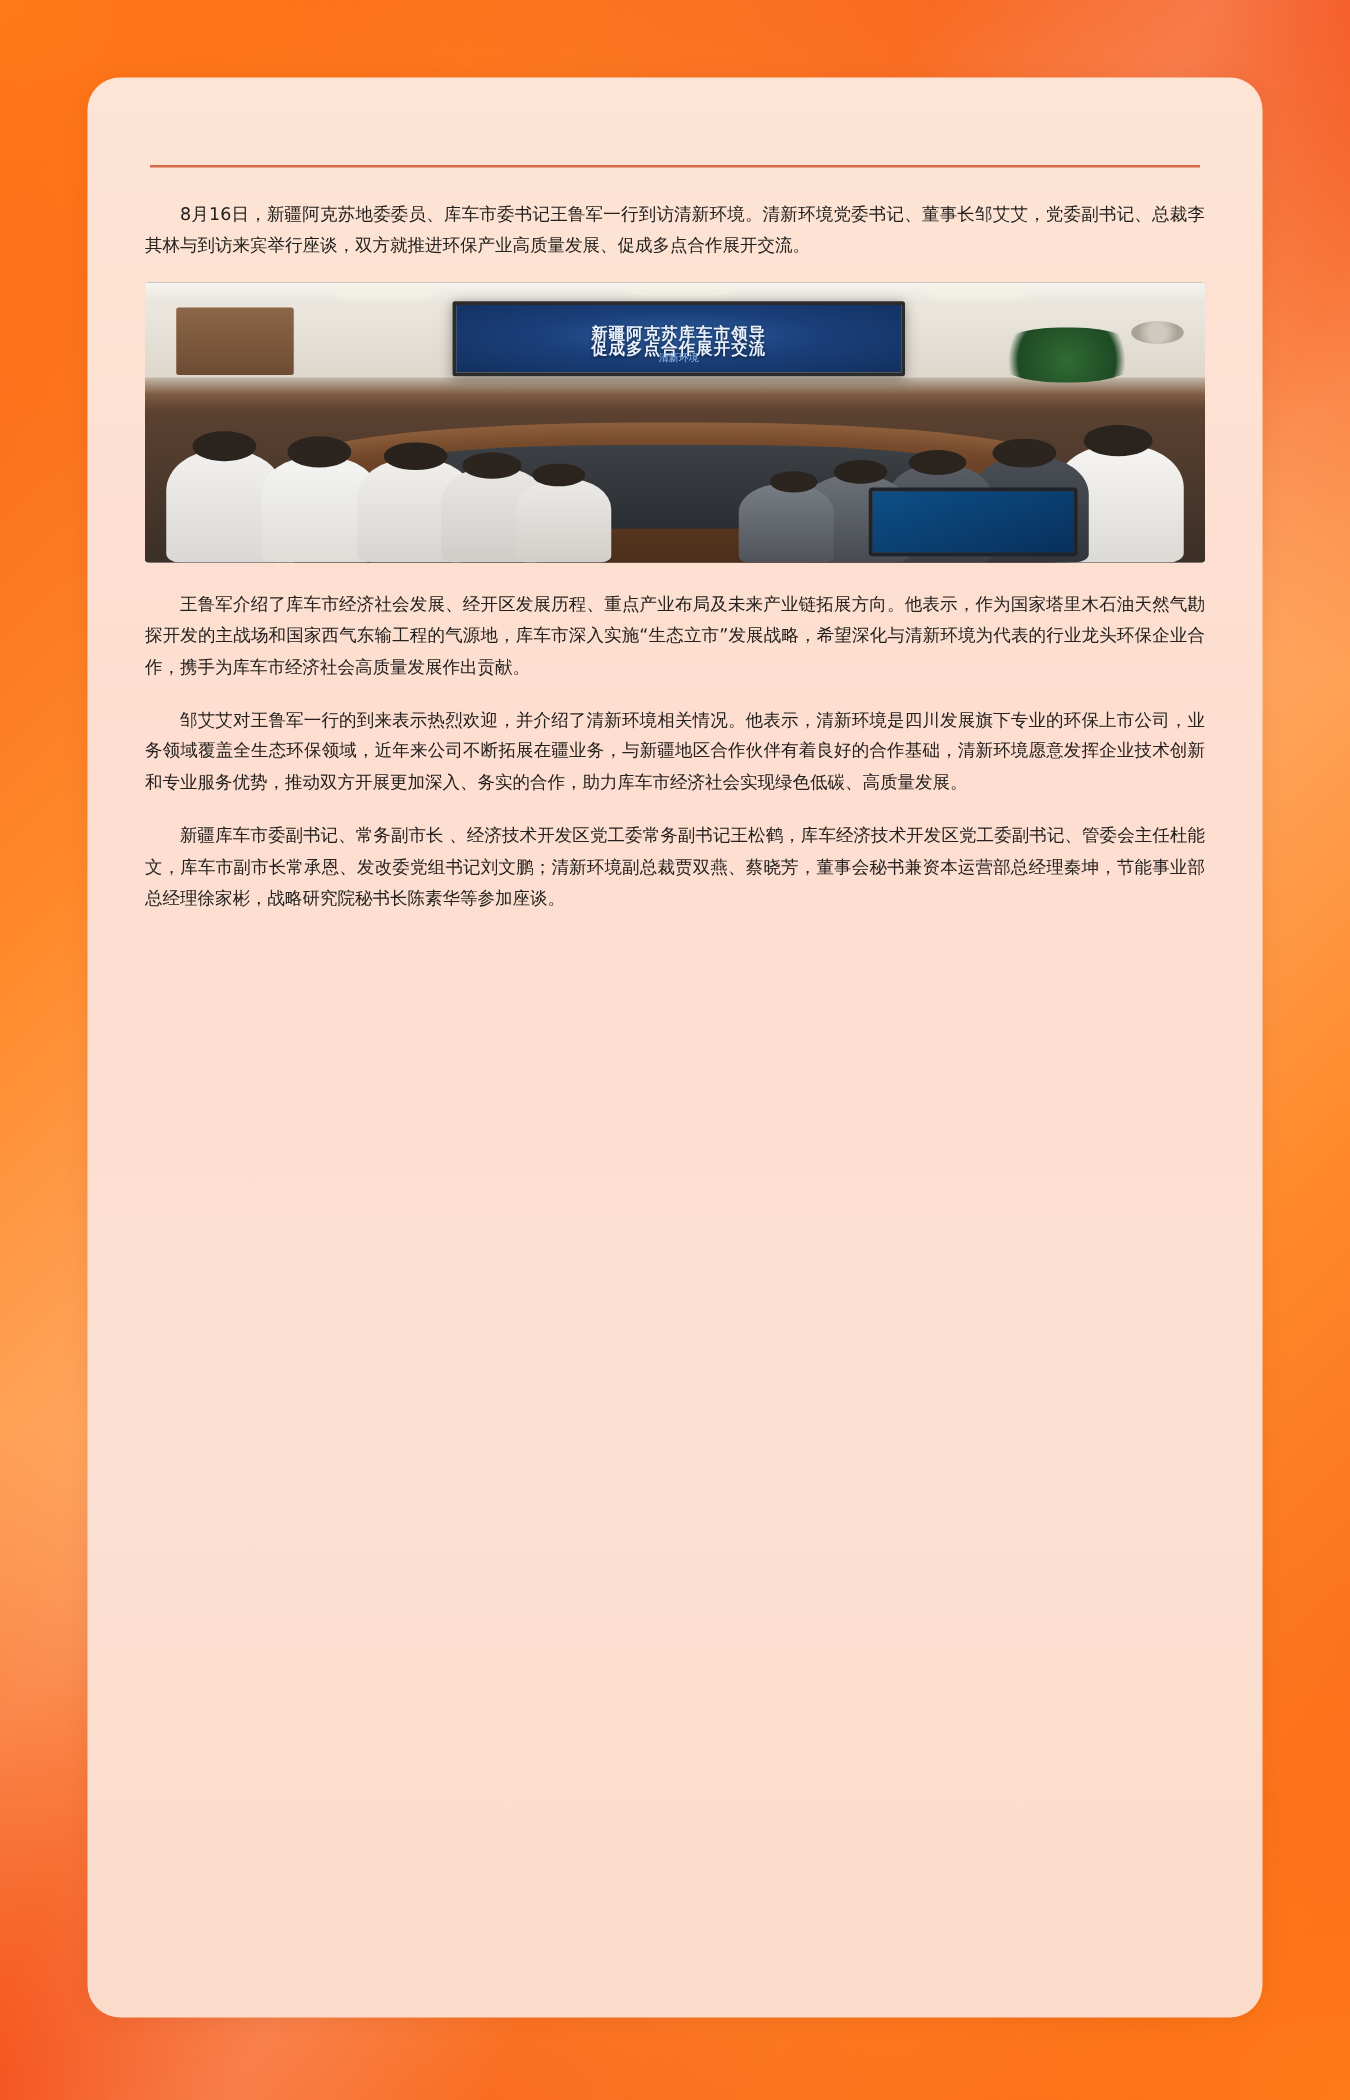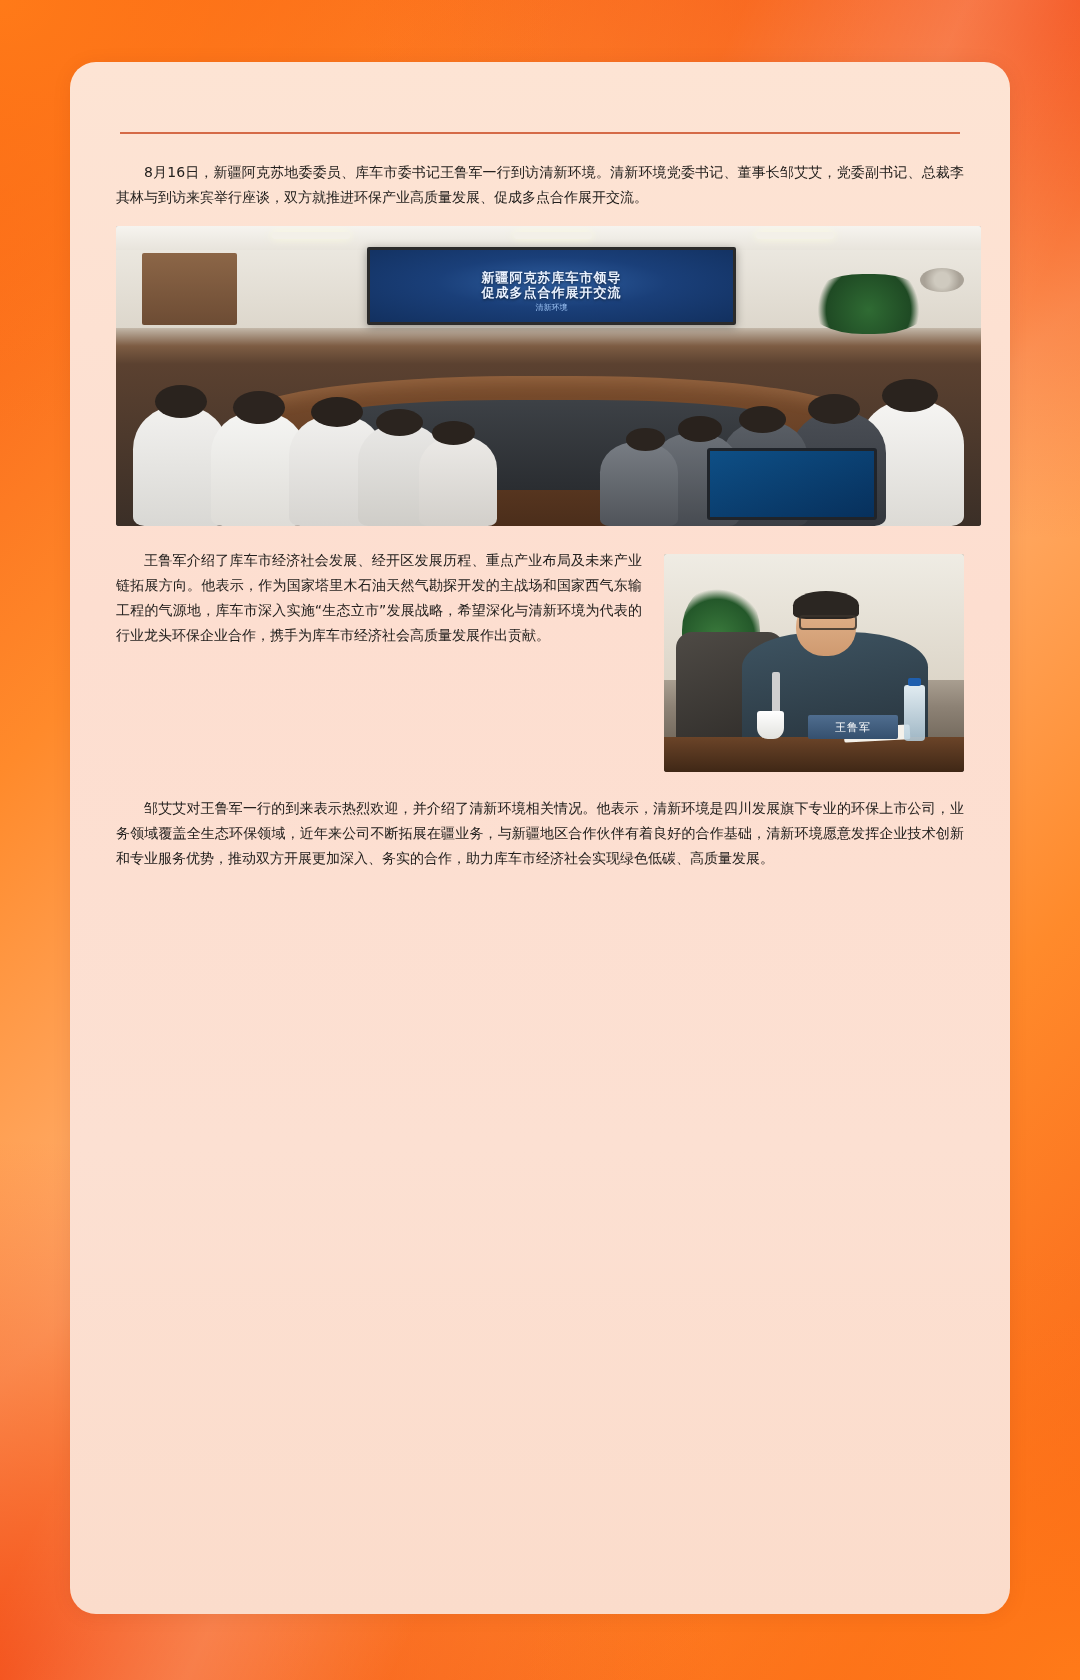--- a/index.html
+++ b/index.html
@@ -76,27 +76,26 @@
     color: #23201e;
     text-align: justify;
     text-justify: inter-ideograph;
     text-indent: 2em;
     font-family: "DejaVu Sans", "Liberation Sans", sans-serif;
   }
 
   
   .photo-wide {
     width: 100%;
-    height: 300px;
+    height: 224px;
     margin: 4px 0 22px 0;
     border-radius: 3px;
     overflow: hidden;
     position: relative;
     background: #2a3340;
-    padding-left: 17px;
   }
 
   .row-block { margin-bottom: 18px; }
   .row-block::after { content:""; display:block; clear: both; }
 
   .photo-right {
     float: right;
     width: 300px;
     height: 218px;
     margin: 6px 0 6px 22px;
@@ -268,42 +267,23 @@
         <div class="person" style="right:28%;width:10%;height:31%;background:linear-gradient(180deg,#6c7178,#474b51);"></div>
         <div class="head" style="right:30%;bottom:28%;width:5%;height:8.5%;background:#29221d;"></div>
         <div class="person" style="right:35%;width:9%;height:28%;background:linear-gradient(180deg,#787d84,#50545a);"></div>
         <div class="head" style="right:36.5%;bottom:25%;width:4.5%;height:7.5%;background:#2b241f;"></div>
 
         <div class="monitor"></div>
       </div>
     </div>
 
     <div class="row-block">
-      <div class="photo-right">
-        <div class="portrait">
-          <div class="bg"></div>
-          <div class="wallpanel"></div>
-          <div class="greenery"></div>
-          <div class="chair"></div>
-          <div class="body" style="background:linear-gradient(170deg,#3e5462,#27333c);"></div>
-          <div class="head"></div>
-          <div class="hair"></div>
-          <div class="glasses"></div>
-          <div class="desk"></div>
-          <div class="mic" style="left:36%;bottom:16%;"></div>
-          <div class="cup" style="left:31%;"></div>
-          <div class="paper" style="left:60%;"></div>
-          <div class="bottle" style="left:80%;">
-              <span class="cap"></span>
-            </div>
-          <div class="nameplate">王鲁军</div>
-        </div>
-      </div>
       <p class="body-text">王鲁军介绍了库车市经济社会发展、经开区发展历程、重点产业布局及未来产业链拓展方向。他表示，作为国家塔里木石油天然气勘探开发的主战场和国家西气东输工程的气源地，库车市深入实施“生态立市”发展战略，希望深化与清新环境为代表的行业龙头环保企业合作，携手为库车市经济社会高质量发展作出贡献。</p>
     </div>
 
     <div class="row-block">
       <p class="body-text">邹艾艾对王鲁军一行的到来表示热烈欢迎，并介绍了清新环境相关情况。他表示，清新环境是四川发展旗下专业的环保上市公司，业务领域覆盖全生态环保领域，近年来公司不断拓展在疆业务，与新疆地区合作伙伴有着良好的合作基础，清新环境愿意发挥企业技术创新和专业服务优势，推动双方开展更加深入、务实的合作，助力库车市经济社会实现绿色低碳、高质量发展。</p>
     </div>
 
+    <p class="body-text">新疆库车市委副书记、常务副市长 、经济技术开发区党工委常务副书记王松鹤，库车经济技术开发区党工委副书记、管委会主任杜能文，库车市副市长常承恩、发改委党组书记刘文鹏；清新环境副总裁贾双燕、蔡晓芳，董事会秘书兼资本运营部总经理秦坤，节能事业部总经理徐家彬，战略研究院秘书长陈素华等参加座谈。</p>
 
   </div>
 </div>
 
 </body></html>

